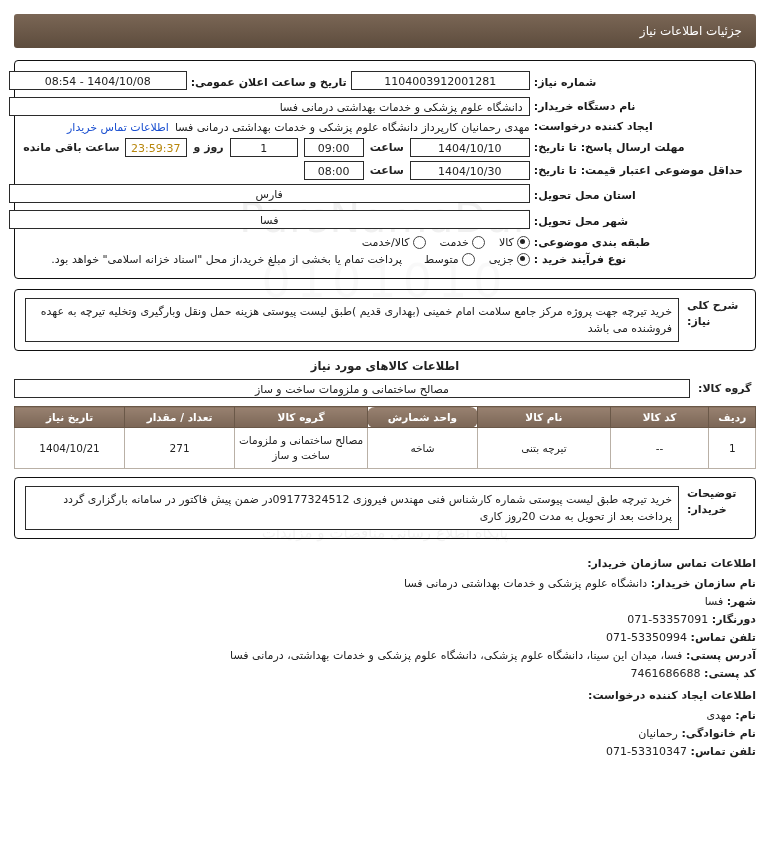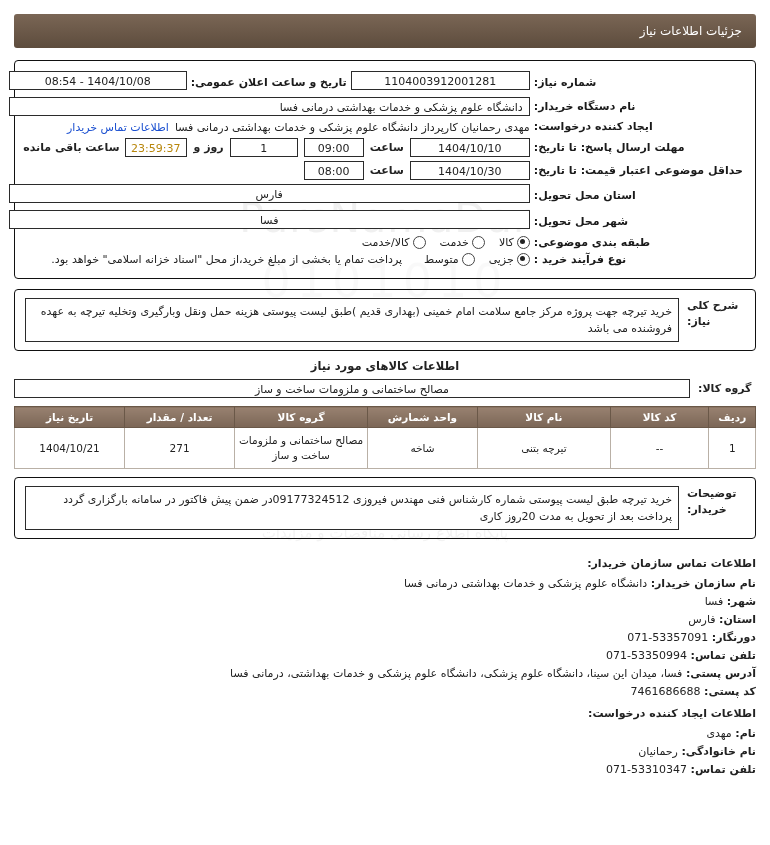--- a/index.html
+++ b/index.html
@@ -376,21 +376,21 @@
     <div class="goods-label">گروه کالا:</div>
     <div class="txtbox" style="flex:1;text-align:center;">مصالح ساختمانی و ملزومات ساخت و ساز</div>
   </div>
 
   <table class="grid">
     <thead>
       <tr>
         <th style="width:34px;">ردیف</th>
         <th style="width:80px;">کد کالا</th>
         <th style="width:110px;">نام کالا</th>
-        <th style="width:90px;">واحد شمارش</th>
+        <th style="width:90px;border-radius:8px;">واحد شمارش</th>
         <th style="width:110px;">گروه کالا</th>
         <th style="width:90px;">تعداد / مقدار</th>
         <th style="width:90px;">تاریخ نیاز</th>
       </tr>
     </thead>
     <tbody>
       <tr>
         <td>1</td>
         <td>--</td>
         <td>تیرچه بتنی</td>
@@ -411,24 +411,20 @@
     <div class="hdr">اطلاعات تماس سازمان خریدار:</div>
     <div>
       <b>نام سازمان خریدار:</b>
       <span>دانشگاه علوم پزشکی و خدمات بهداشتی درمانی فسا</span>
     </div>
     <div>
       <b>شهر:</b>
       <span>فسا</span>
     </div>
     <div>
-      <b>استان:</b>
-      <span>فارس</span>
-    </div>
-    <div>
       <b>دورنگار:</b>
       <span>53357091-071</span>
     </div>
     <div>
       <b>تلفن تماس:</b>
       <span>53350994-071</span>
     </div>
     <div>
       <b>آدرس پستی:</b>
       <span>فسا، میدان این سینا، دانشگاه علوم پزشکی، دانشگاه علوم پزشکی و خدمات بهداشتی، درمانی فسا</span>

